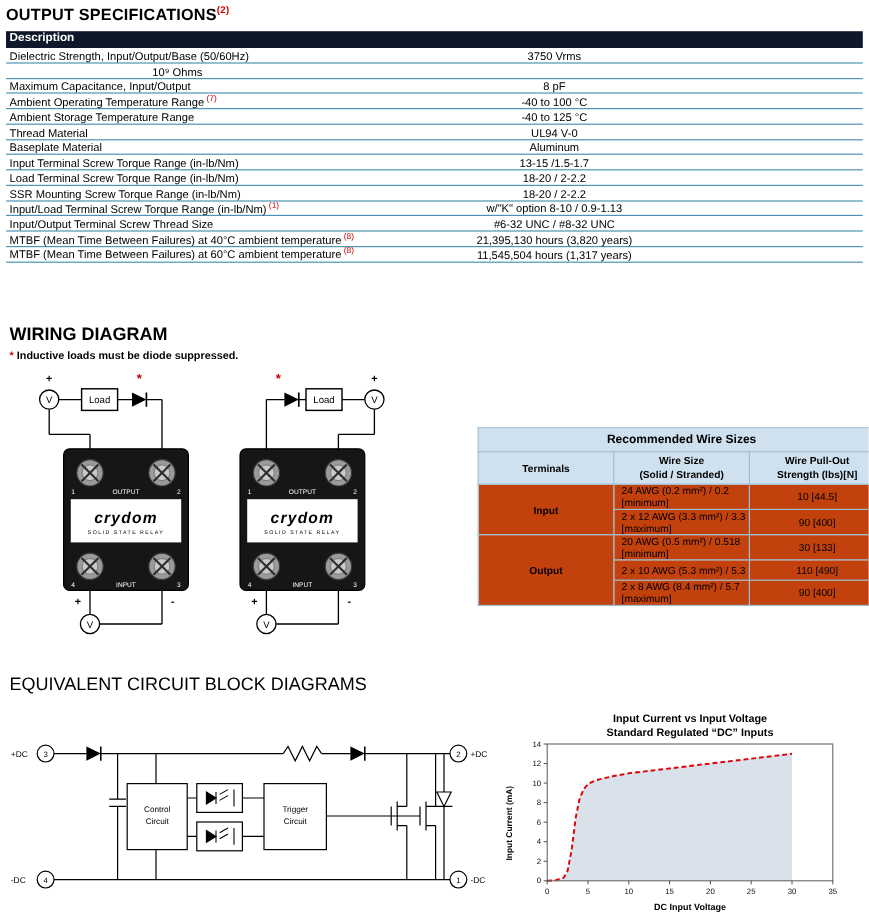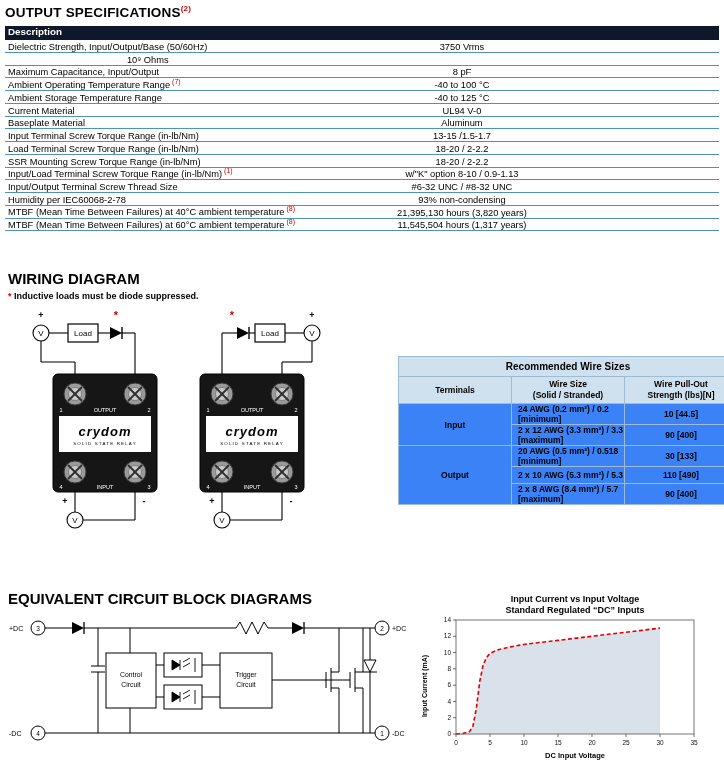--- a/index.html
+++ b/index.html
@@ -26,26 +26,26 @@
   #wiring-svg-2{left:175px;}
   svg text{font-family:"Liberation Sans",sans-serif;}
   
   .wire-table{position:absolute;top:356px;left:398px;width:340px;border-collapse:collapse;font-size:8.5px;table-layout:fixed;}
   .wire-table th,.wire-table td{border:1px solid #9dbbd3;}
   .wt-title{background:#cfe1ef;font-size:10px;font-weight:bold;text-align:center;height:20px;}
   .wt-head th{background:#cfe1ef;font-weight:bold;text-align:center;height:27px;line-height:1.25;}
   .wire-table .c1{width:60px;}
   .wire-table .c2{width:176px;}
   .wire-table .c3{width:88px;}
-  .wire-table td{height:17px;background:#3b82f6;font-weight:bold;}
+  .wire-table td{height:17px;background:#c2410c;}
   .wt-term{text-align:center;font-weight:bold;}
   .wt-size{padding-left:6px;}
   .wt-str{text-align:center;}
   
-  #ec-title{position:absolute;top:590px;left:8px;font-size:15px;font-weight:bold;}
+  #ec-title{position:absolute;top:562px;left:8px;font-size:15px;font-weight:normal;}
   #circuit-svg{position:absolute;top:598px;left:8px;}
   #chart-wrap{position:absolute;top:590px;left:418px;}
 </style>
 </head>
 <body>
 
 <div class="page">
 
   <h1 id="gs-title"><span>OUTPUT SPECIFICATIONS</span><sup>(2)</sup></h1>
 
@@ -68,21 +68,21 @@
         </div>
         <div class="spec-row">
           <span class="sdesc">Ambient Operating Temperature Range<sup> (7)</sup></span>
           <span class="sparam">-40 to 100 °C</span>
         </div>
         <div class="spec-row">
           <span class="sdesc">Ambient Storage Temperature Range</span>
           <span class="sparam">-40 to 125 °C</span>
         </div>
         <div class="spec-row">
-          <span class="sdesc">Current Material</span>
+          <span class="sdesc">Thread Material</span>
           <span class="sparam">UL94 V-0</span>
         </div>
         <div class="spec-row">
           <span class="sdesc">Baseplate Material</span>
           <span class="sparam">Aluminum</span>
         </div>
         <div class="spec-row">
           <span class="sdesc">Input Terminal Screw Torque Range (in-lb/Nm)</span>
           <span class="sparam">13-15 /1.5-1.7</span>
         </div>
@@ -94,24 +94,20 @@
           <span class="sdesc">SSR Mounting Screw Torque Range (in-lb/Nm)</span>
           <span class="sparam">18-20 / 2-2.2</span>
         </div>
         <div class="spec-row">
           <span class="sdesc">Input/Load Terminal Screw Torque Range (in-lb/Nm)<sup> (1)</sup></span>
           <span class="sparam">w/"K" option 8-10 / 0.9-1.13</span>
         </div>
         <div class="spec-row">
           <span class="sdesc">Input/Output Terminal Screw Thread Size</span>
           <span class="sparam">#6-32 UNC / #8-32 UNC</span>
-        </div>
-        <div class="spec-row">
-          <span class="sdesc">Humidity per IEC60068-2-78</span>
-          <span class="sparam">93% non-condensing</span>
         </div>
         <div class="spec-row">
           <span class="sdesc">MTBF (Mean Time Between Failures) at 40°C ambient temperature<sup> (8)</sup></span>
           <span class="sparam">21,395,130 hours (3,820 years)</span>
         </div>
         <div class="spec-row">
           <span class="sdesc">MTBF (Mean Time Between Failures) at 60°C ambient temperature<sup> (8)</sup></span>
           <span class="sparam">11,545,504 hours (1,317 years)</span>
         </div>
       </div>

